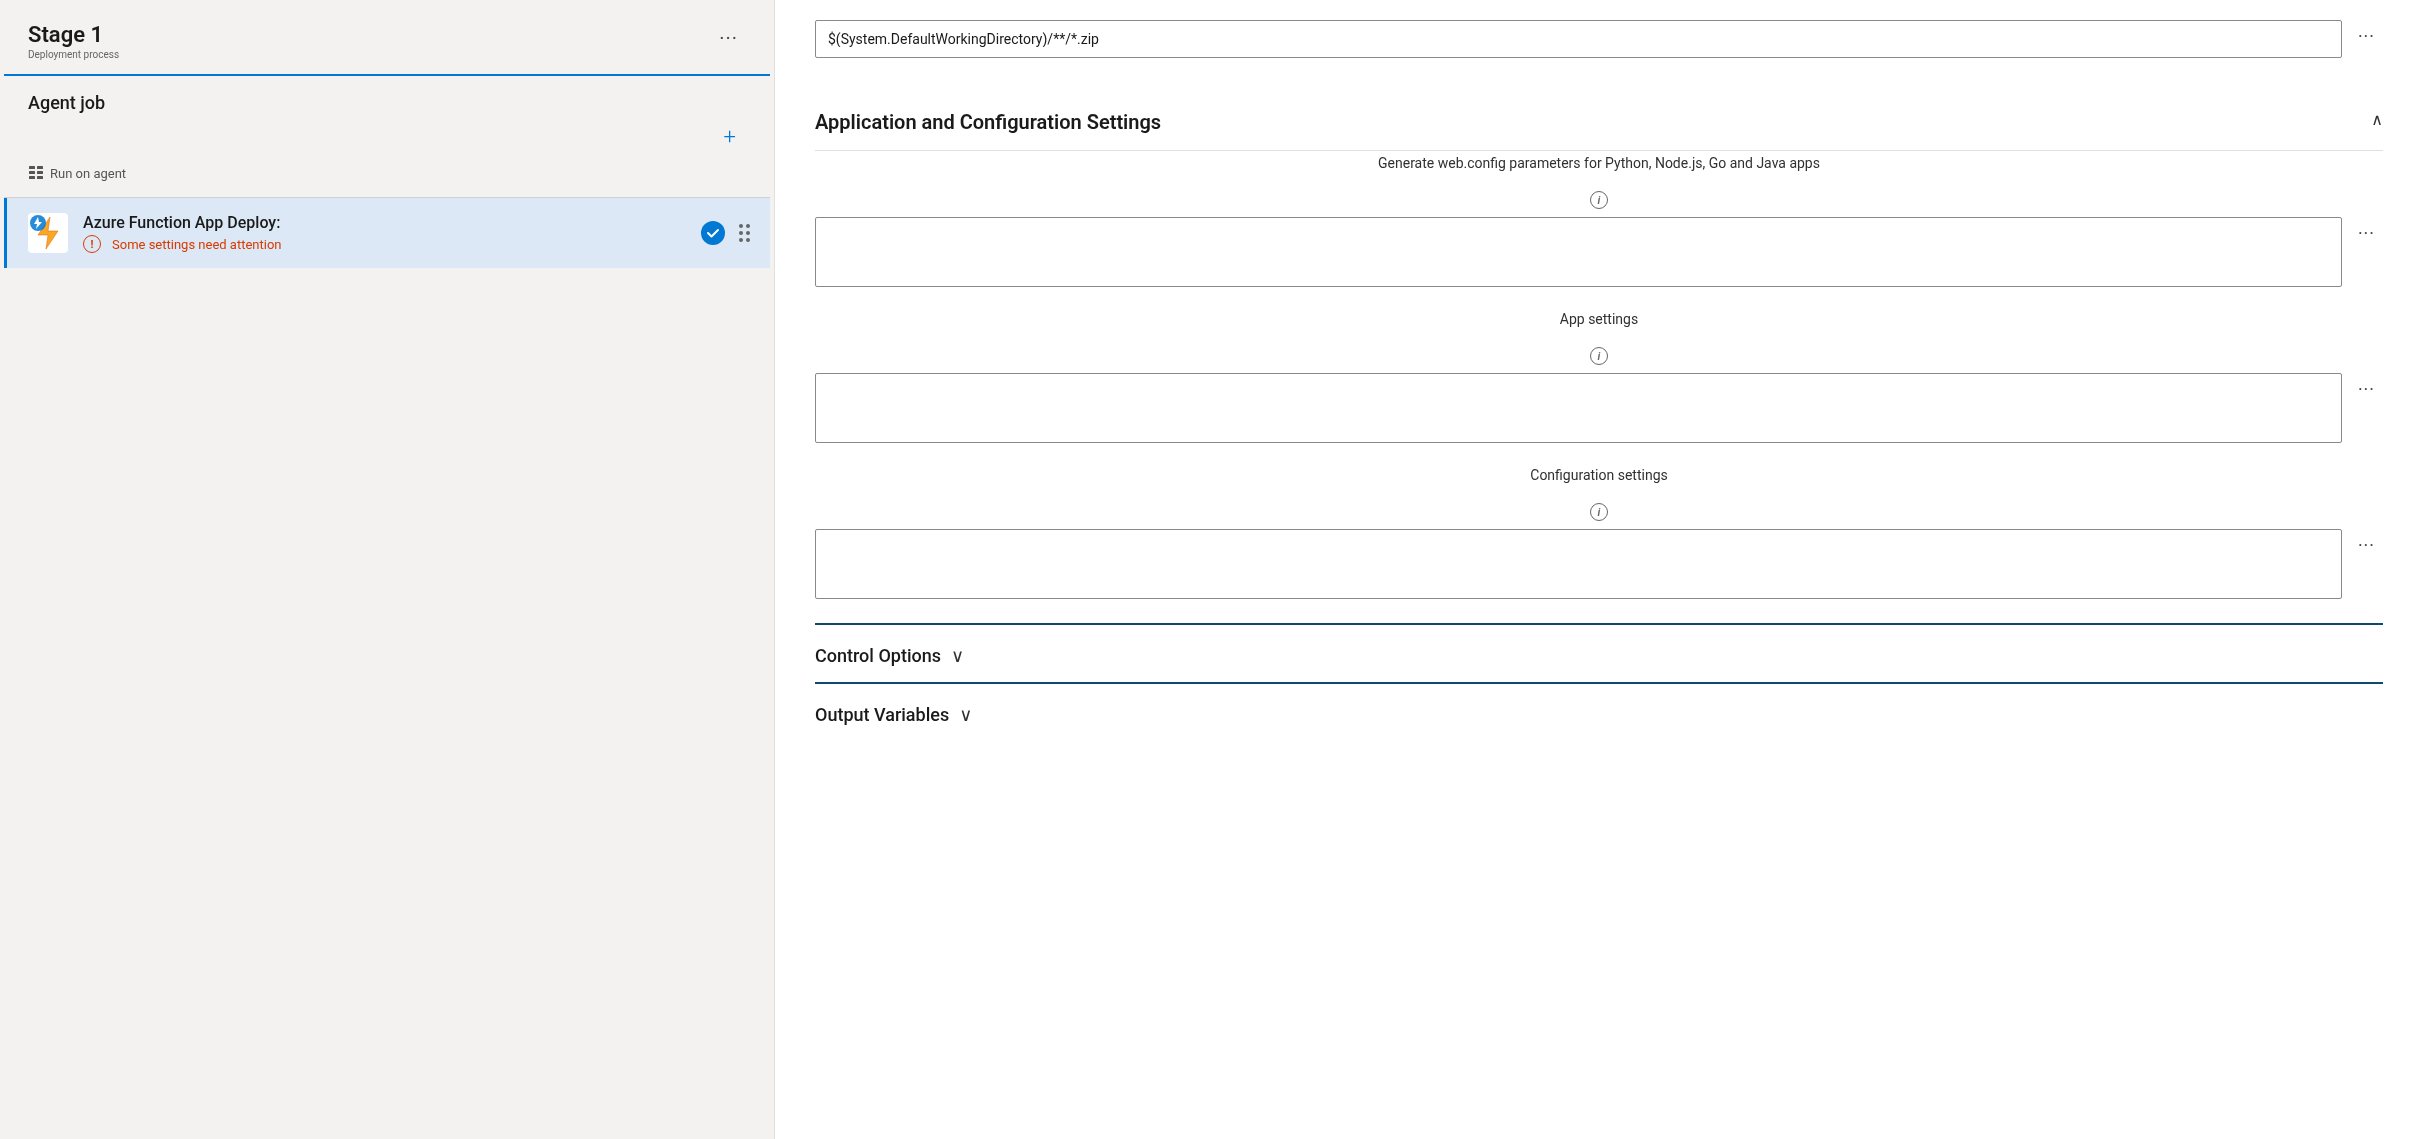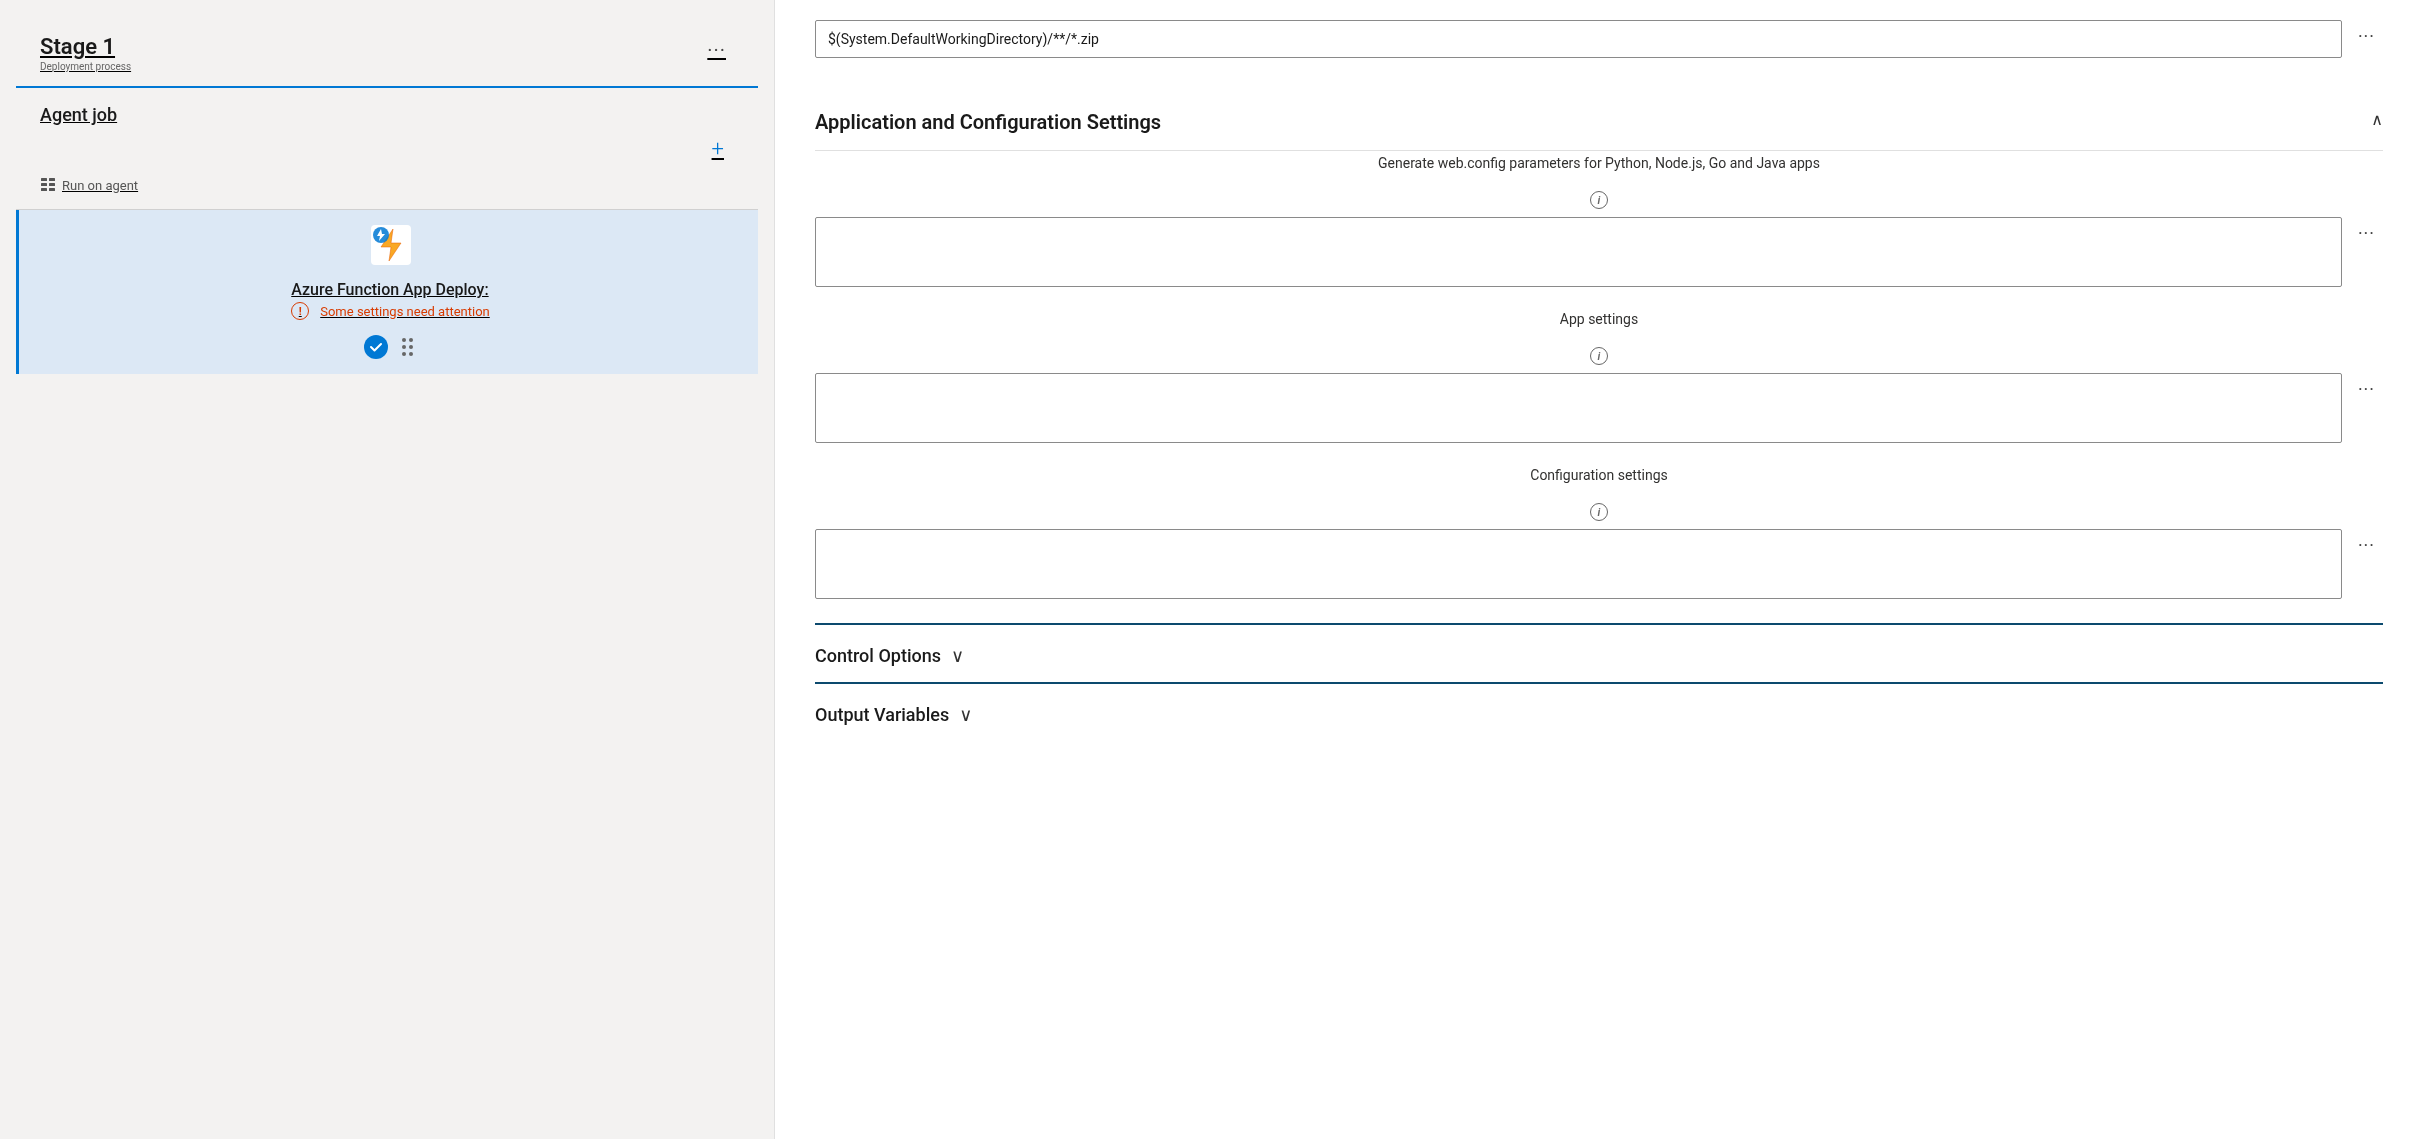--- a/index.html
+++ b/index.html
@@ -17,22 +17,21 @@
       overflow: hidden;
     }
 
     .left-panel {
       width: 775px;
       min-width: 775px;
       background: #f3f2f1;
       border-right: 1px solid #e0e0e0;
       display: flex;
       flex-direction: column;
-      padding: 16px;
-      text-decoration: underline;
+      padding: 4px;
     }
 
     .stage-header {
       padding: 18px 24px 14px 24px;
       display: flex;
       align-items: flex-start;
       justify-content: space-between;
       background: #f3f2f1;
       border-bottom: 2px solid #0078d4;
     }
@@ -107,21 +106,20 @@
     }
 
     .task-item {
       background: #dce8f5;
       border-left: 3px solid #0078d4;
       margin: 0;
       padding: 14px 16px 14px 20px;
       display: flex;
       align-items: center;
       gap: 14px;
-      flex-direction: column;
     }
 
     .task-icon {
       width: 42px;
       height: 42px;
       min-width: 42px;
       display: flex;
       align-items: center;
       justify-content: center;
     }

